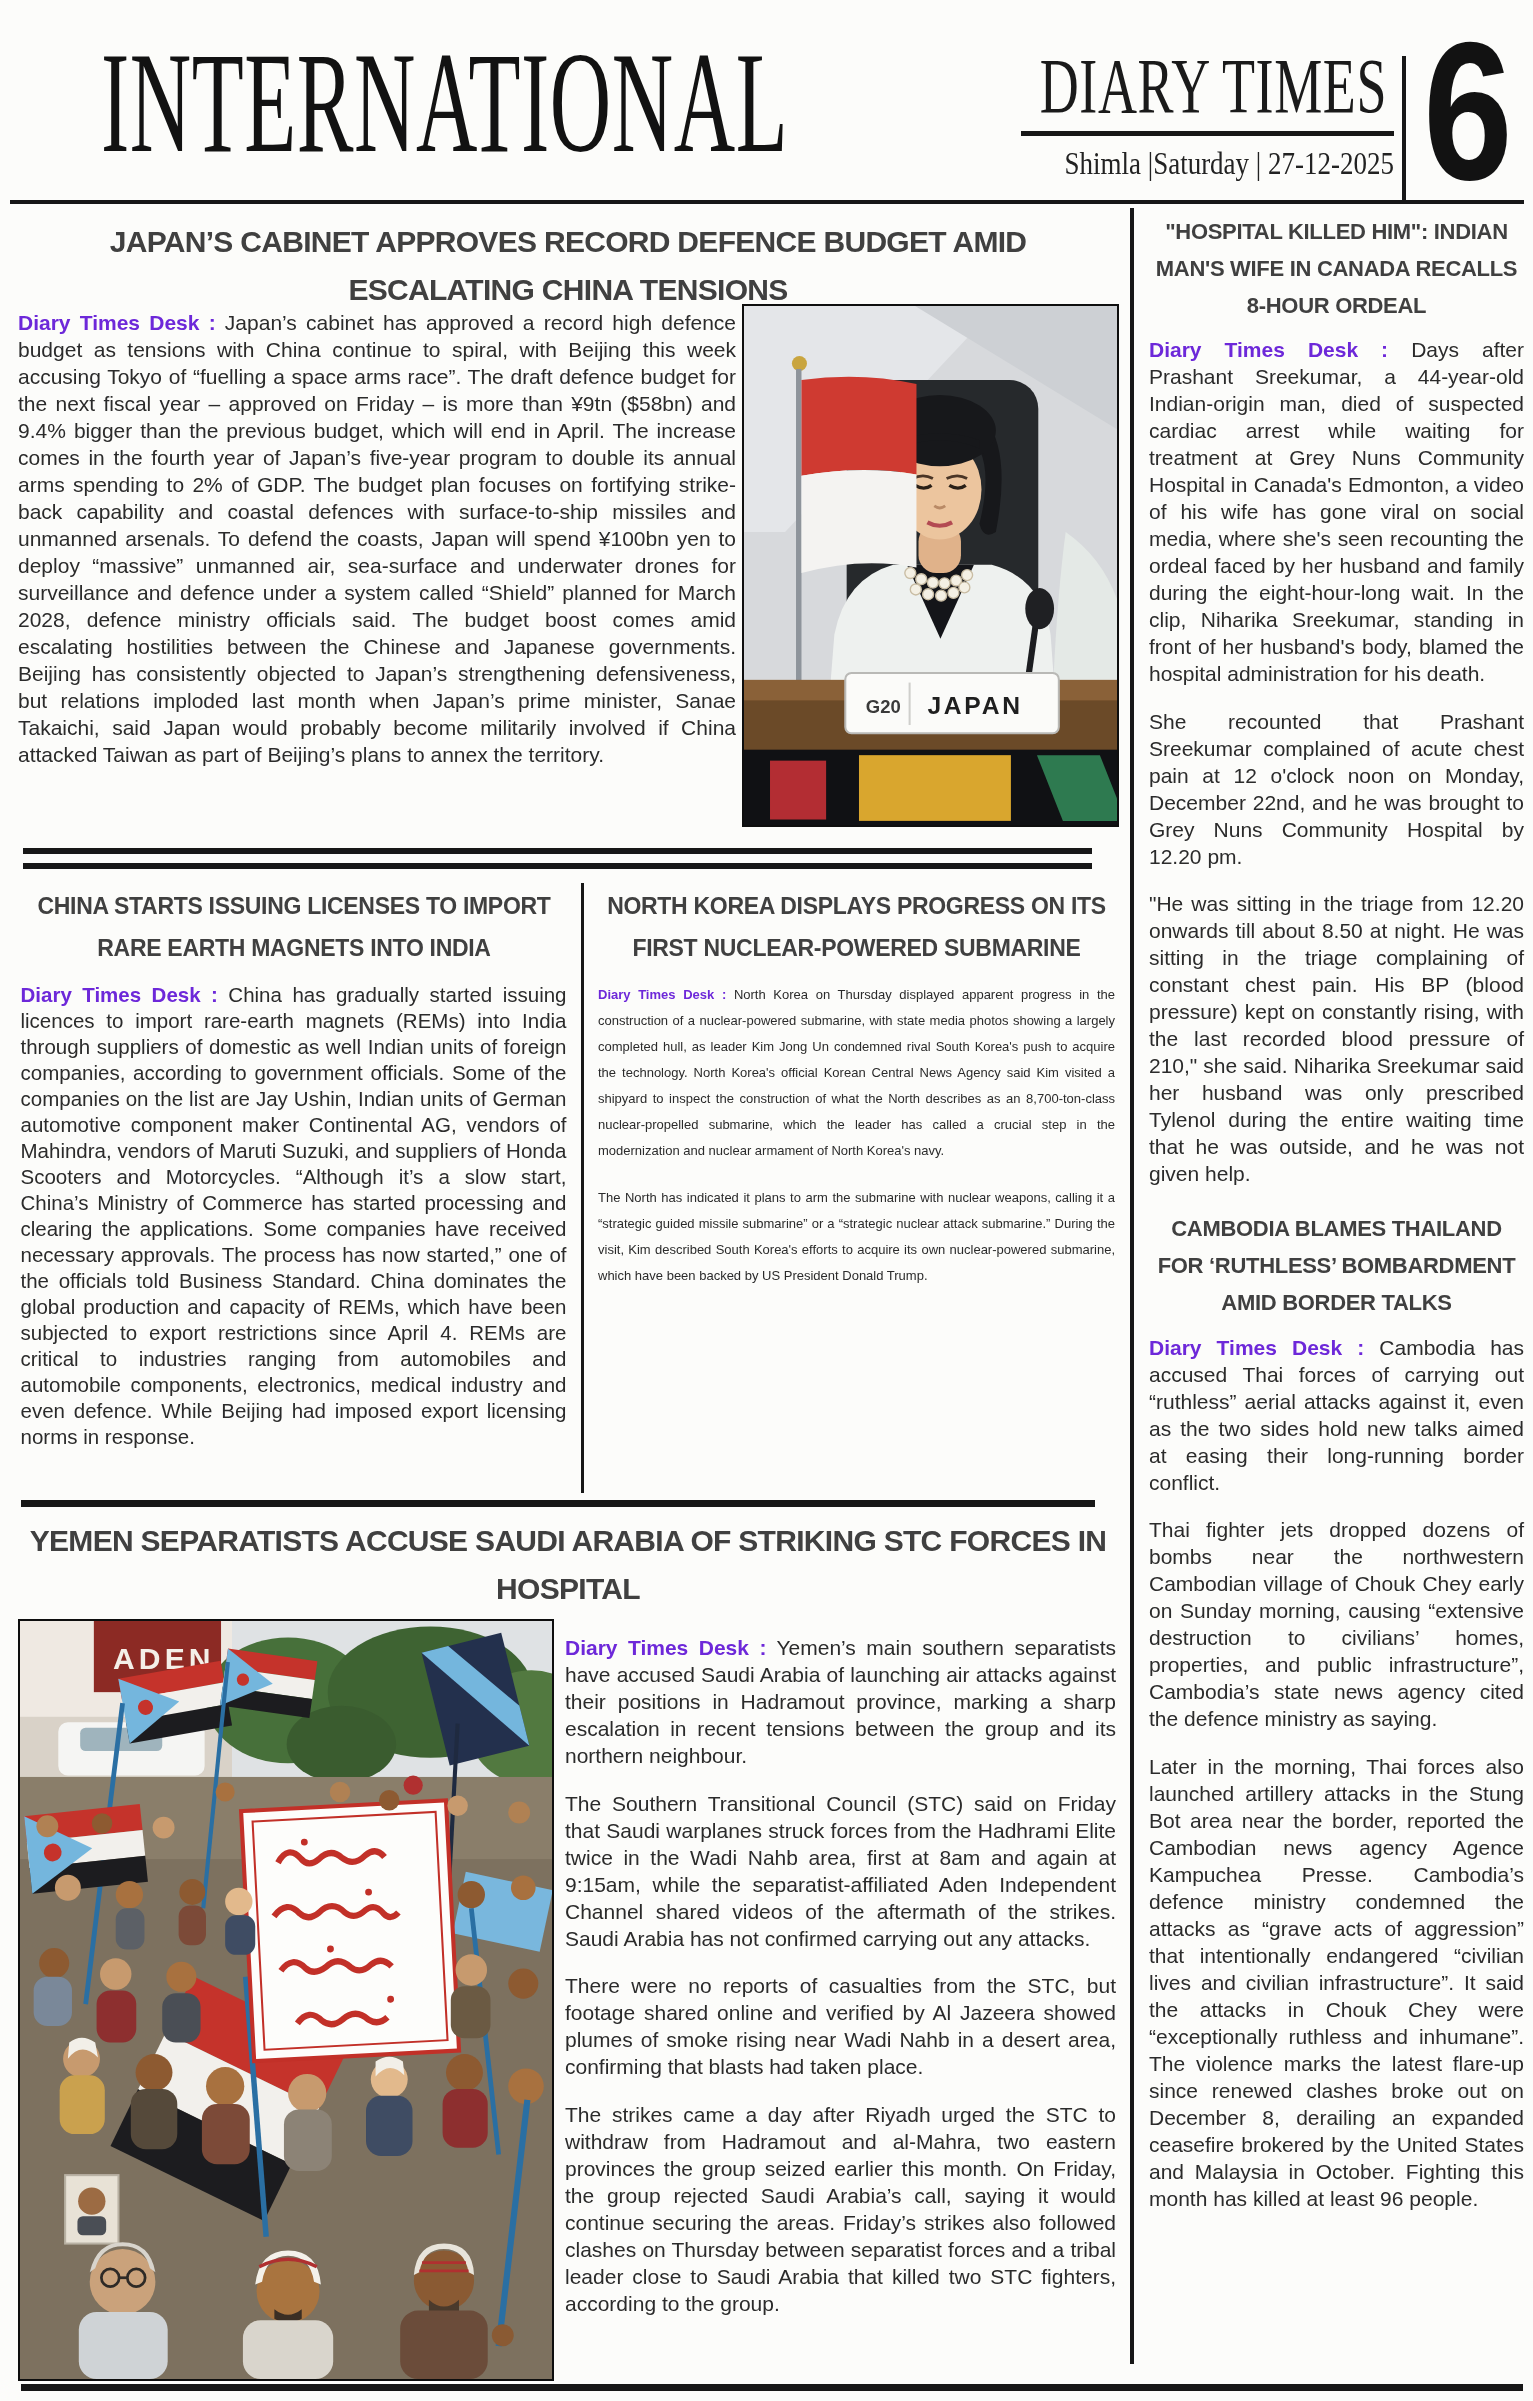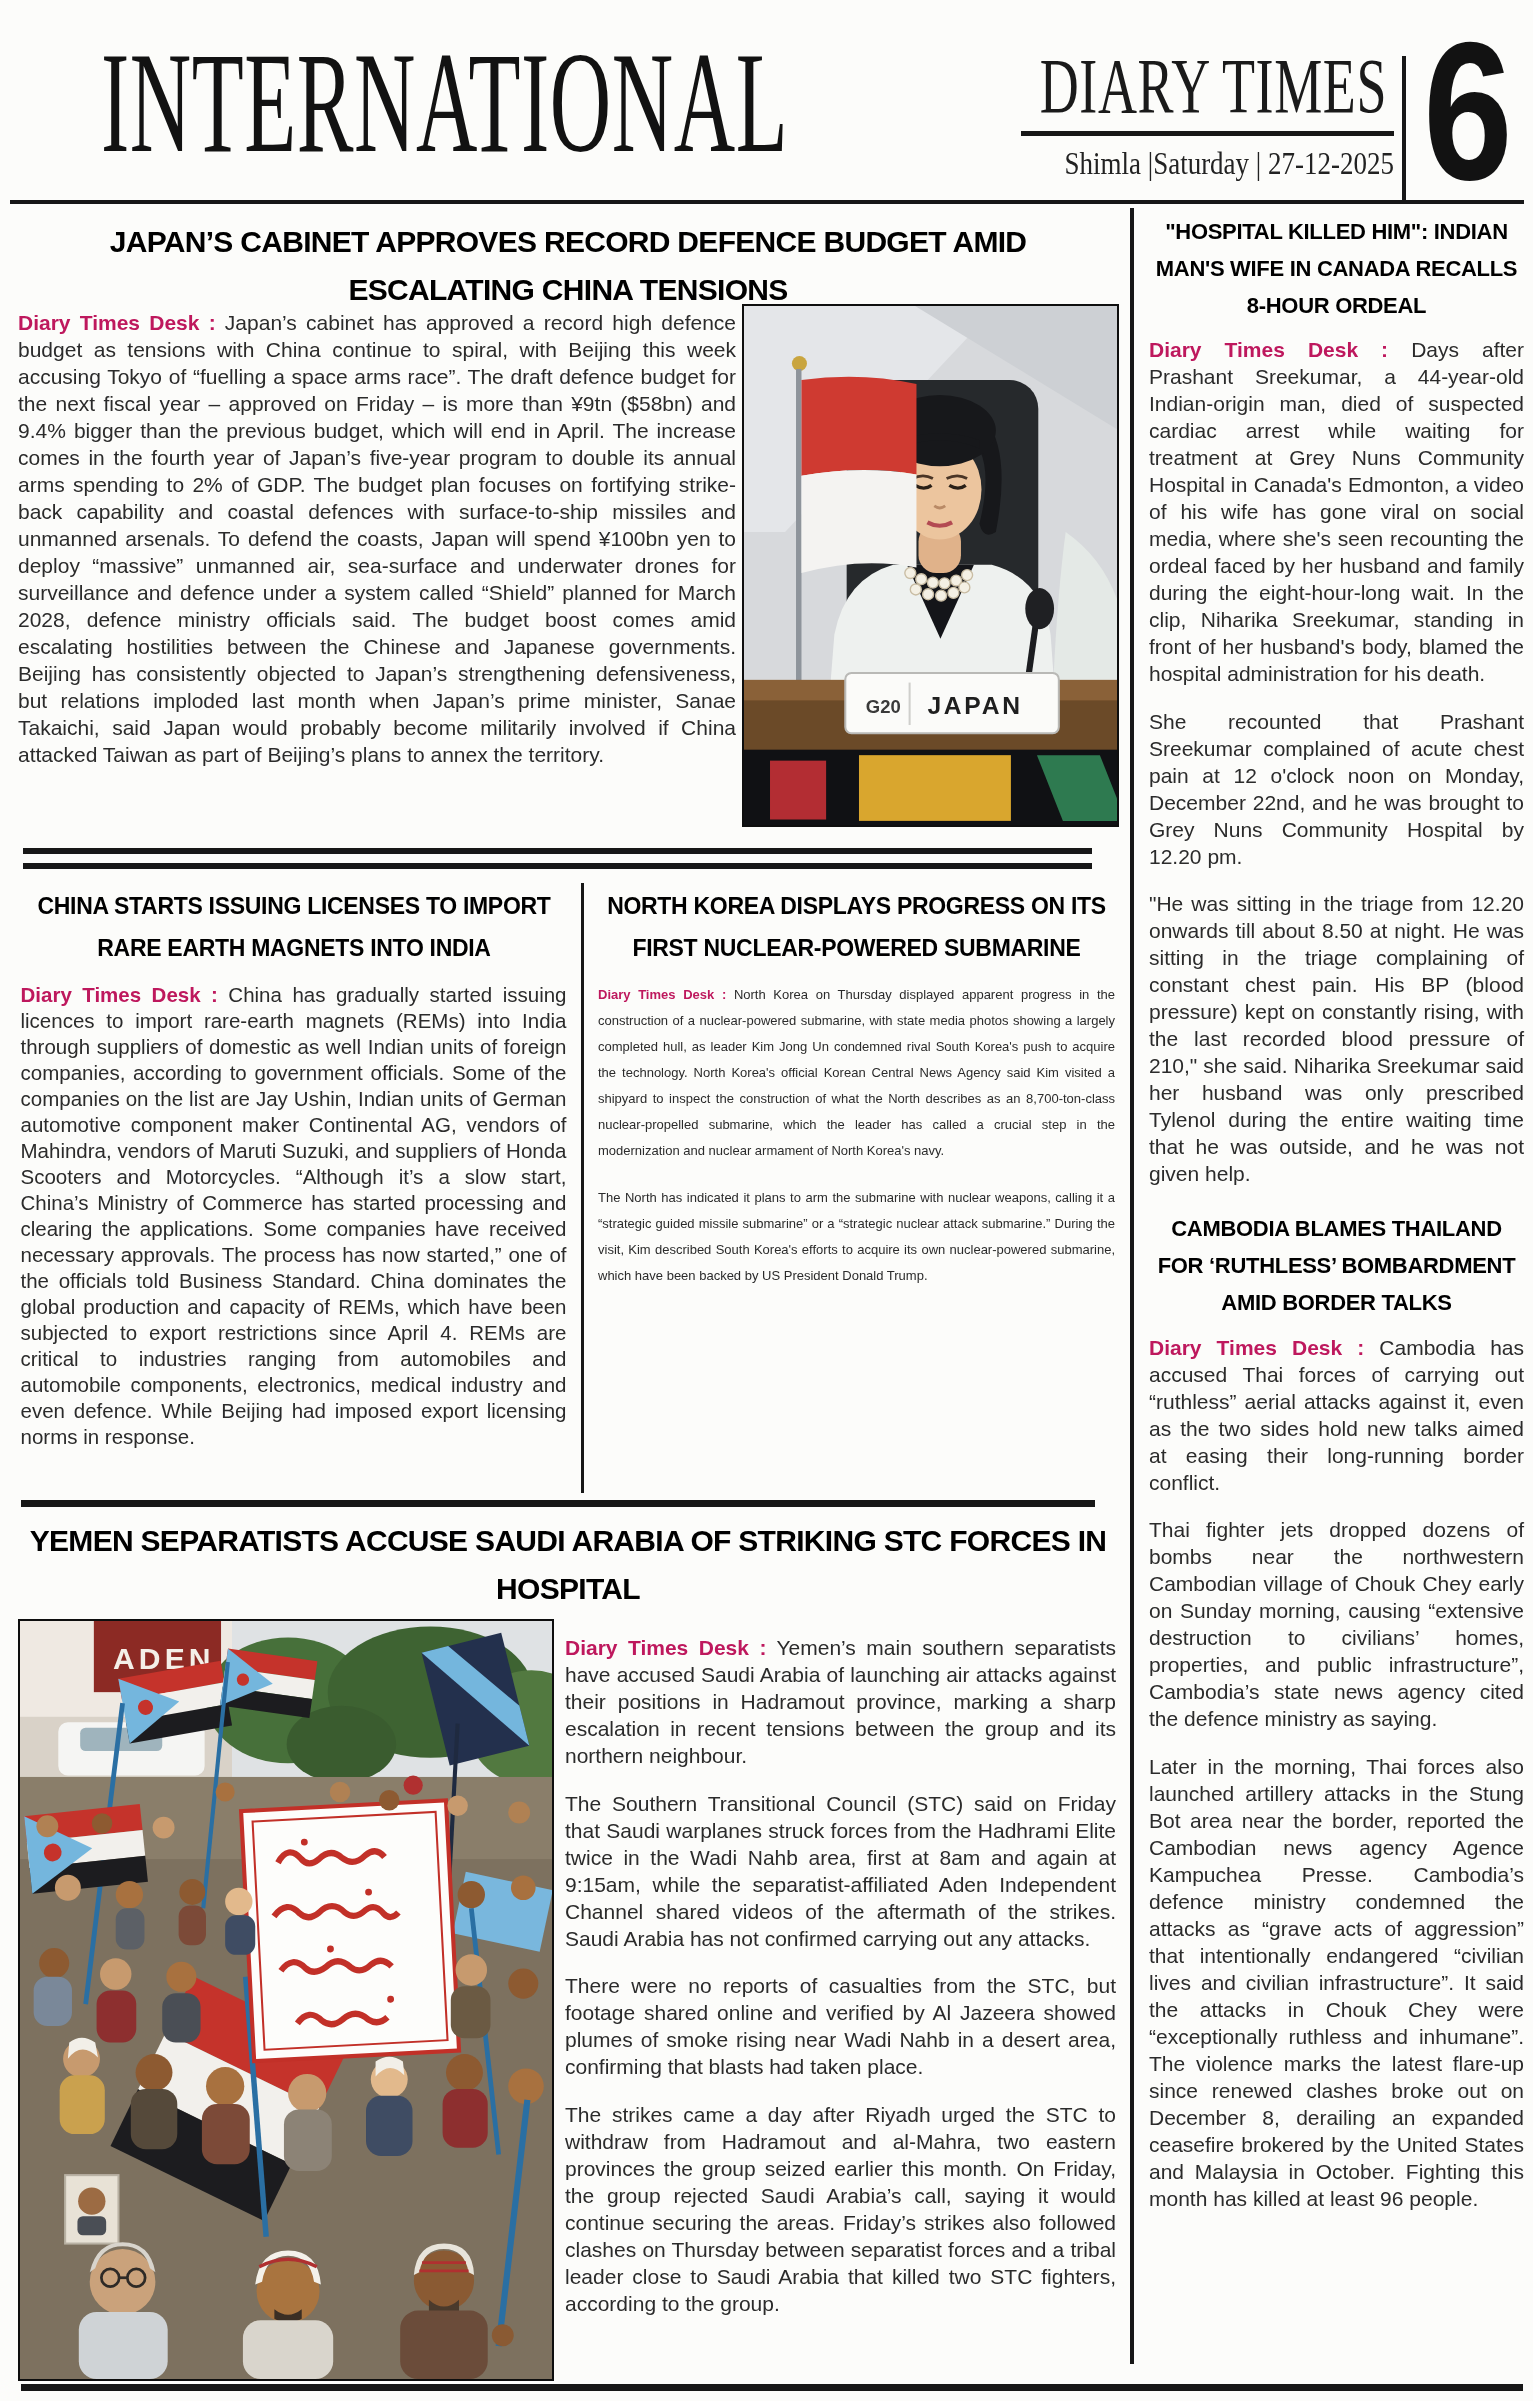--- a/index.html
+++ b/index.html
@@ -29,29 +29,29 @@
     font-size:27px;line-height:33px;white-space:nowrap;
     transform:scaleY(1.15);transform-origin:50% 0;
   }
   .mast-vbar{position:absolute;left:1402px;top:56px;width:4.1px;height:145px;background:#171717;}
   .page-num{
     position:absolute;left:1408px;top:13.7px;width:120px;text-align:center;
     font-weight:700;color:#121212;font-size:196px;line-height:196px;
     transform:scaleX(.82);transform-origin:50% 0;
   }
   
-  .hl{font-weight:700;color:#000000;text-align:center;}
+  .hl{font-weight:700;color:#404040;text-align:center;}
   .hl-xl{font-size:30px;line-height:48px;letter-spacing:-0.7px;}
   .hl-md{font-size:23px;line-height:42px;letter-spacing:-0.3px;}
   .hl-sm{font-size:22px;line-height:37px;letter-spacing:-0.3px;}
   
   .bt{text-align:justify;}
   .bt p{margin:0 0 20.5px;}
   .bt p:last-child{margin-bottom:0;}
-  .desk{font-weight:700;color:#be185d;}
+  .desk{font-weight:700;color:#6d28d9;}
   .japan-body{font-size:21px;line-height:27px;}
   .china-body{font-size:20.5px;line-height:26px;}
   .nk-body{font-size:13px;line-height:26px;}
   .yemen-body{font-size:21px;line-height:27px;}
   .right-body{font-size:21px;line-height:27px;}
   .right-col .hl{margin:0 0 12.3px;}
   .right-col .article + .article{margin-top:23px;}
   
   .photo{position:absolute;border:2.7px solid #0e0e0e;background:#a3a3a3;}
   .photo svg{display:block;width:100%;height:100%;}

